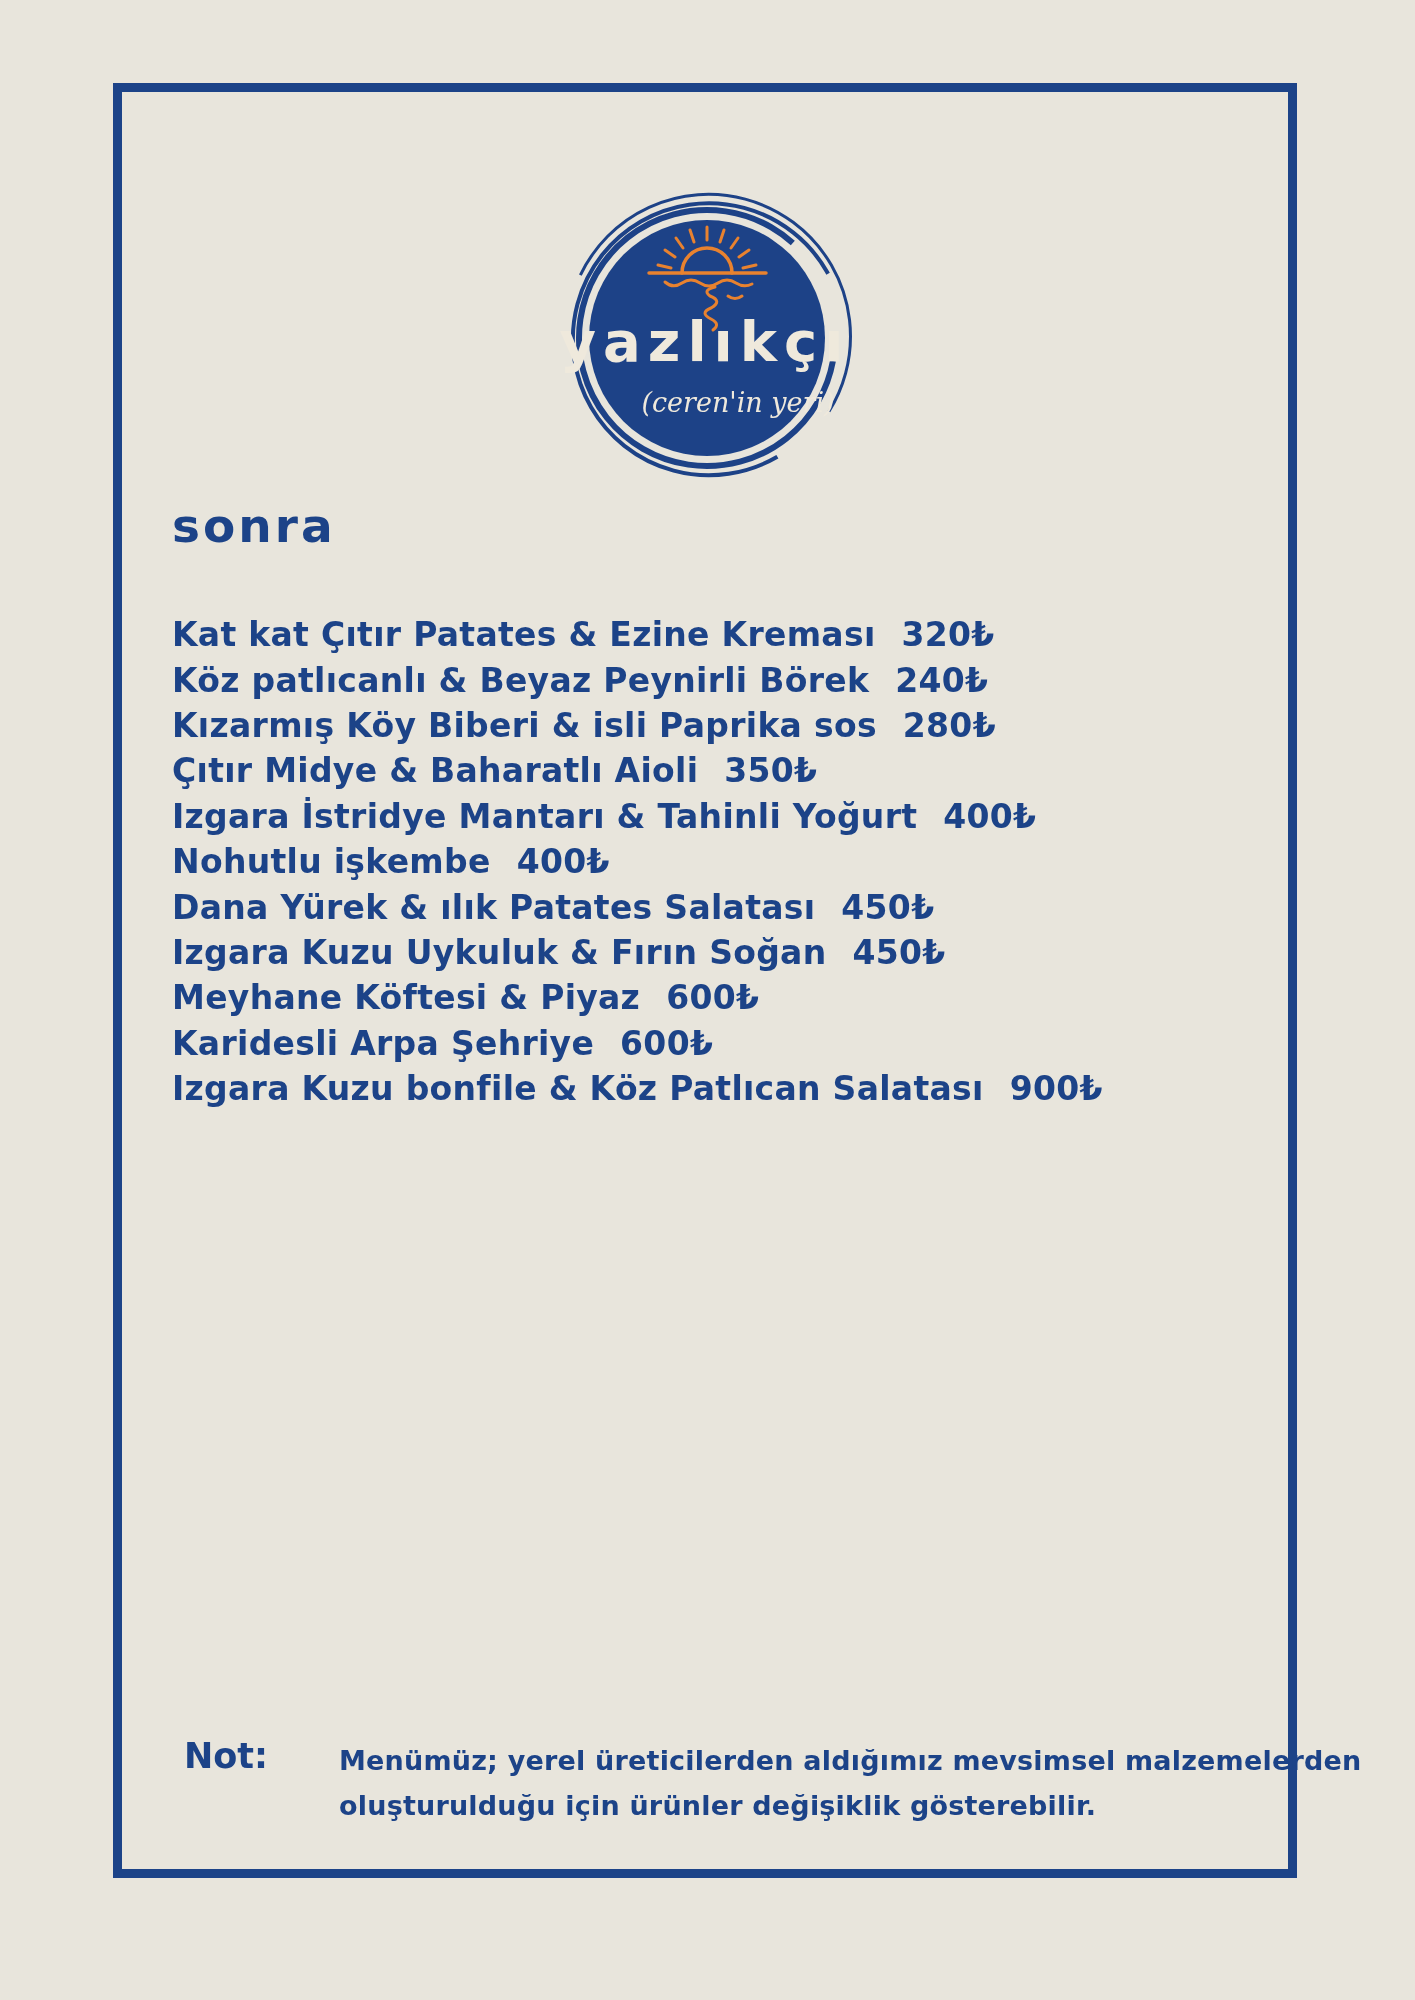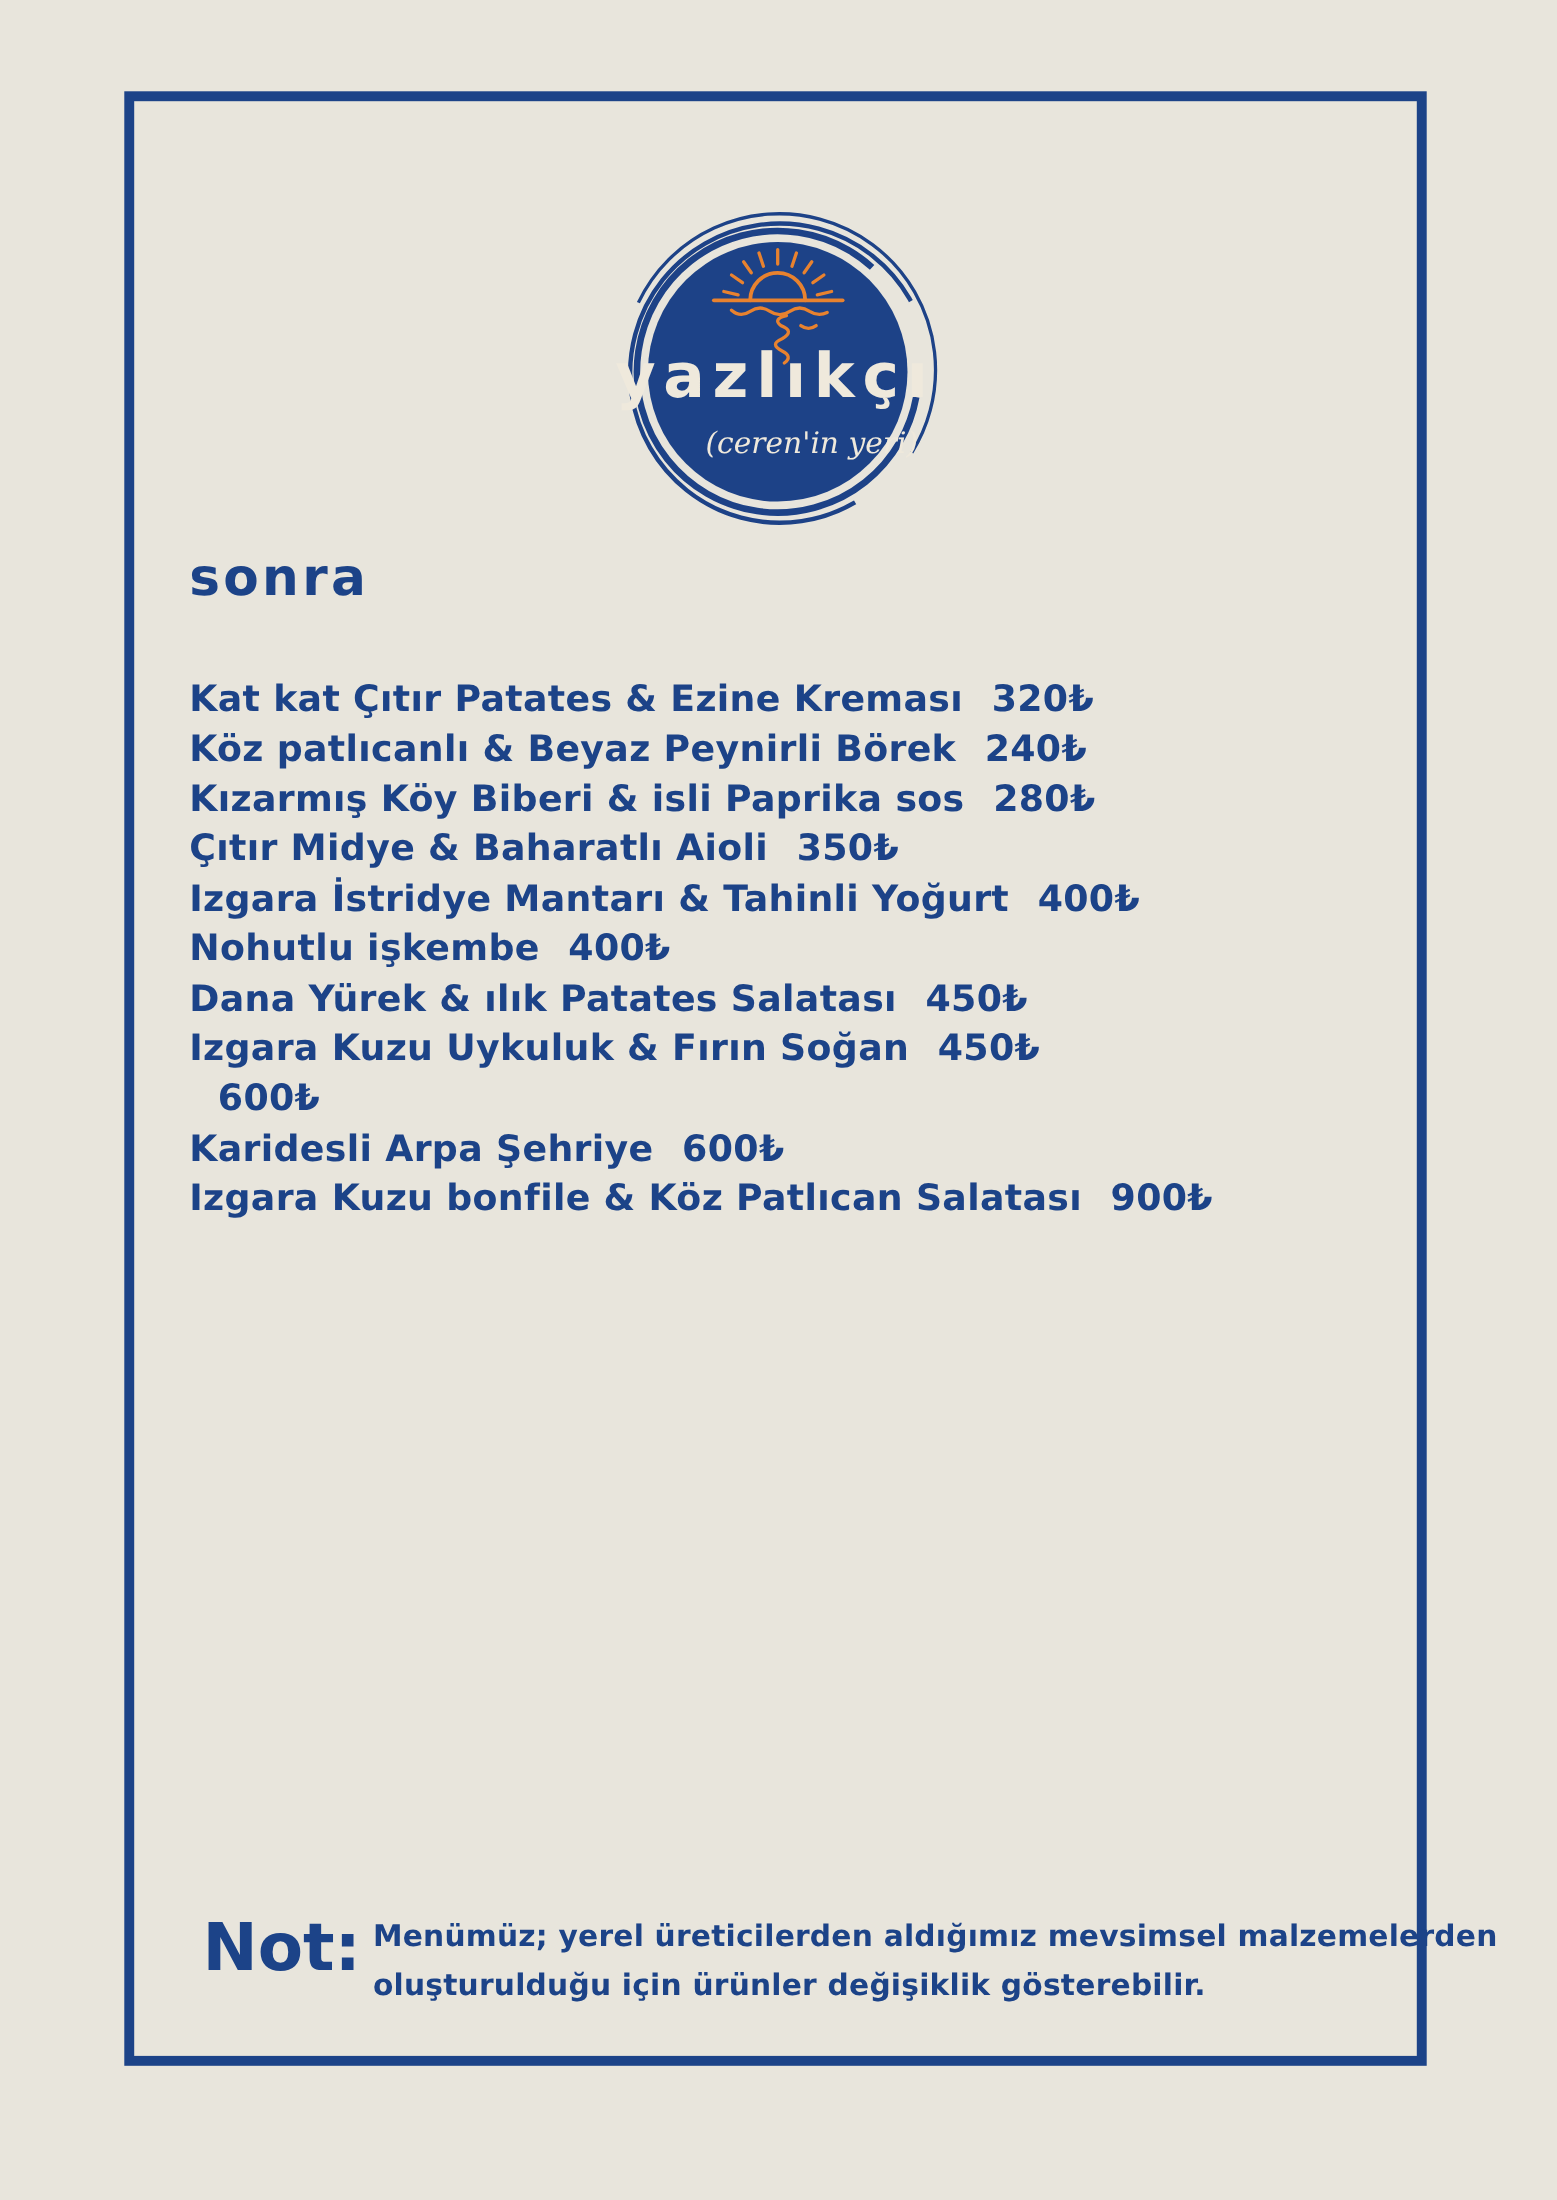--- a/index.html
+++ b/index.html
@@ -26,21 +26,21 @@
   }
   .menu-list{position:absolute;left:172px;top:612px;}
   .menu-item{
     height:45.4px;display:flex;align-items:center;
     font-size:33px;font-weight:bold;color:var(--ink);letter-spacing:.3px;
     white-space:nowrap;
   }
   .item-price{margin-left:26px;}
   .note-label{
     position:absolute;left:184px;top:1736px;
-    font-size:60px;font-weight:bold;color:var(--ink);
+    font-size:35px;font-weight:bold;color:var(--ink);
   }
   .note-text{
     position:absolute;left:322px;top:1738px;
     font-size:27px;font-weight:bold;color:var(--ink);line-height:45px;
     letter-spacing:.2px;
   }
   .note-text div{white-space:nowrap;margin-left:17px;}
   .sketch{fill:none;stroke:var(--logo-fill);}
   .sun-stroke{fill:none;stroke:var(--sun);stroke-linecap:round;}
 </style>
@@ -121,20 +121,21 @@
       <span class="item-name">Dana Yürek &amp; ılık Patates Salatası</span>
       <span class="item-price">450₺</span>
     </div>
 
     <div class="menu-item">
       <span class="item-name">Izgara Kuzu Uykuluk &amp; Fırın Soğan</span>
       <span class="item-price">450₺</span>
     </div>
 
     <div class="menu-item">
+      <span class="item-name">Meyhane Köftesi &amp; Piyaz</span>
       <span class="item-price">600₺</span>
     </div>
 
     <div class="menu-item">
       <span class="item-name">Karidesli Arpa Şehriye</span>
       <span class="item-price">600₺</span>
     </div>
 
     <div class="menu-item">
       <span class="item-name">Izgara Kuzu bonfile &amp; Köz Patlıcan Salatası</span>

